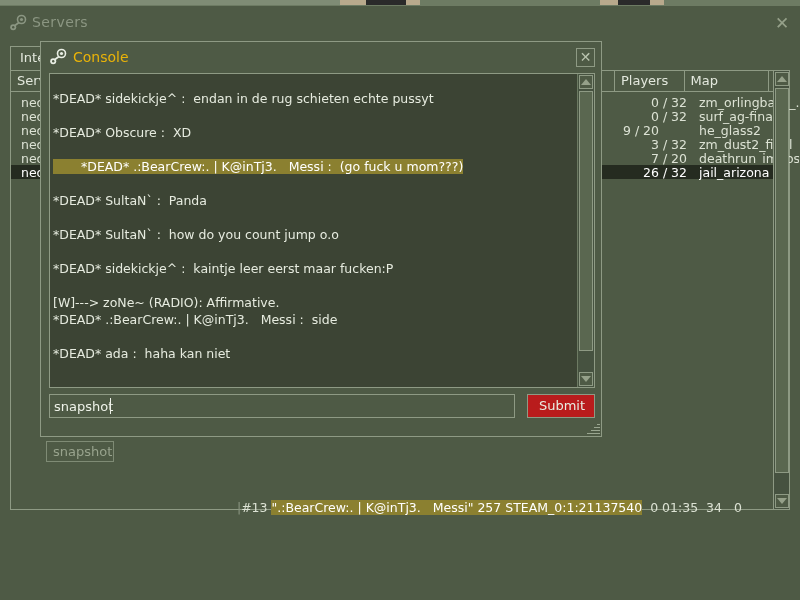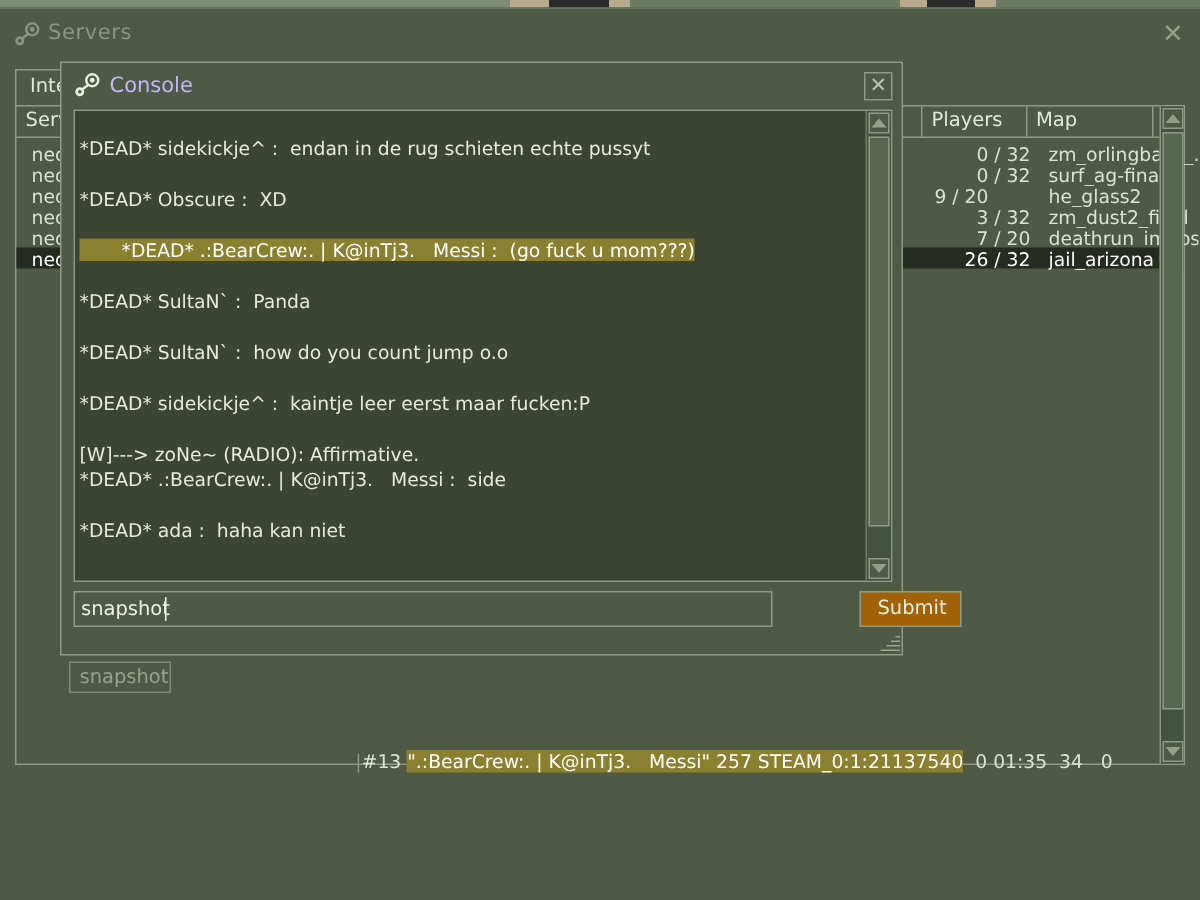--- a/index.html
+++ b/index.html
@@ -109,26 +109,25 @@
     position: absolute; left: 1px; width: 14px;
     background: #5a6750; border: 1px solid #8e9a84; cursor: pointer;
   }
 
   
   #bottom-bar {
     position: absolute; left: 10px; top: 508px; width: 780px; height: 70px;
     border: 1px solid #8e9a84;
   }
   .btn {
-    background: #a16207; border: 1px solid #8e9a84;
+    background: #b91c1c; border: 1px solid #8e9a84;
     color: #e8ede2; font-size: 13px;
     padding: 3px 6px 4px 8px;
     cursor: pointer; white-space: nowrap;
     font-family: "DejaVu Sans", sans-serif;
-    margin-left: 46px;
   }
   #change-filters { position: absolute; left: 9px; top: 8px; width: 120px; }
   #filter-desc {
     position: absolute; left: 136px; top: 12px;
     color: #8b9682; font-size: 13px;
   }
   #add-current { position: absolute; left: 375px; top: 8px; width: 145px; }
   #add-server  { position: absolute; left: 527px; top: 8px; width: 98px; }
   #refresh-btn { position: absolute; left: 631px; top: 8px; width: 80px; }
   #connect-btn { position: absolute; left: 717px; top: 8px; width: 75px; }
@@ -136,21 +135,21 @@
   
   #console-window {
     position: absolute; left: 40px; top: 41px; width: 562px; height: 396px;
     background: #4e5a45;
     border: 1px solid #8e9a84;
     box-shadow: 0 0 0 0 rgba(0,0,0,0);
   }
   #console-titlebar { position: absolute; left: 0; top: 0; width: 100%; height: 30px; }
   #console-title {
     position: absolute; left: 32px; top: 7px;
-    font-size: 14px; color: #c4b5fd;
+    font-size: 14px; color: #eab308;
   }
   #console-close {
     position: absolute; right: 6px; top: 6px; width: 19px; height: 19px;
     border: 1px solid #8e9a84; color: #b9c3ae;
     font-size: 14px; line-height: 17px; text-align: center; cursor: pointer;
   }
 
   #console-output {
     position: absolute; left: 8px; top: 31px; width: 546px; height: 315px;
     background: #3c4434; border: 1px solid #8e9a84;

